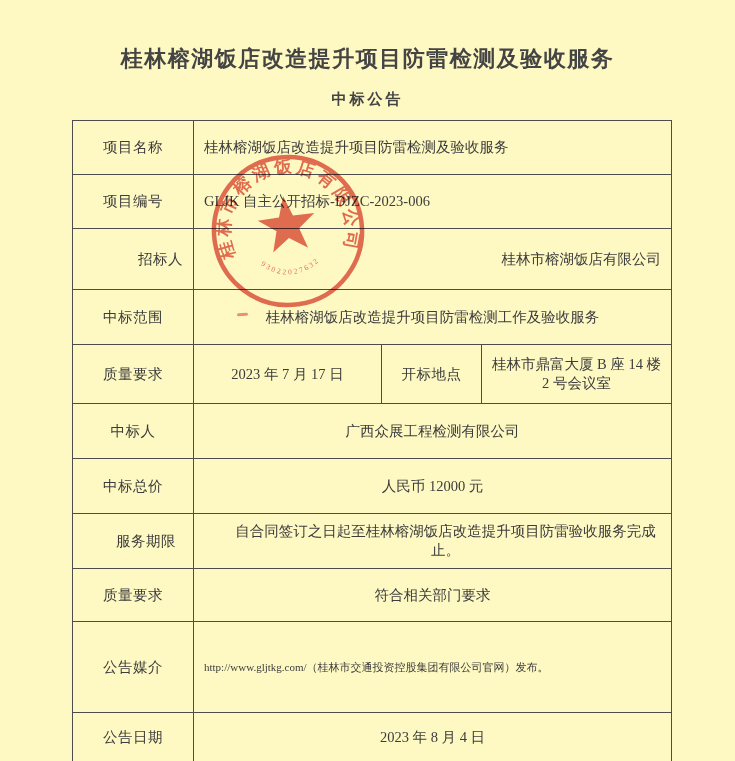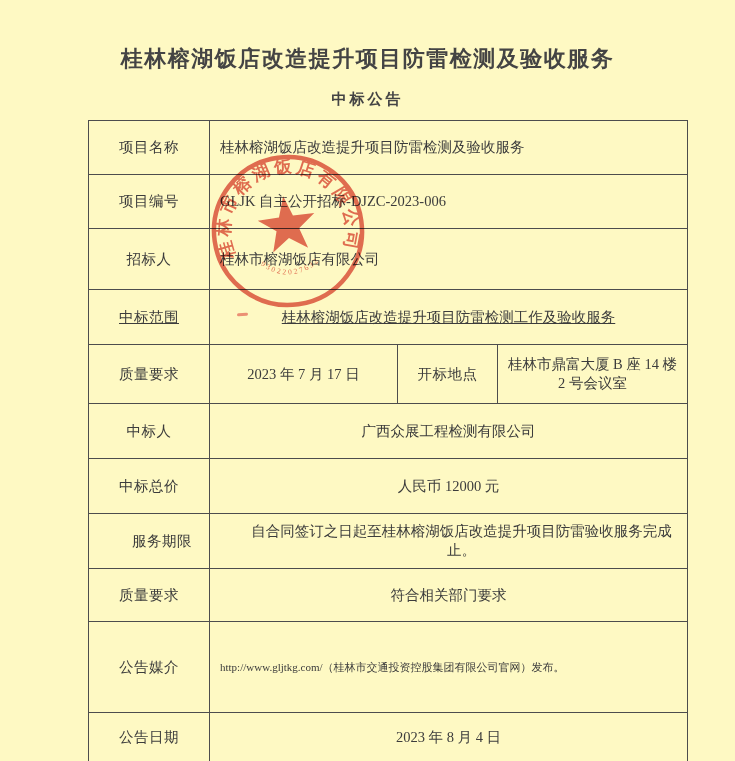--- a/index.html
+++ b/index.html
@@ -21,21 +21,21 @@
   }
   .title-line2 {
     font-size: 15px;
     font-weight: 600;
     letter-spacing: 3px;
     color: #444;
     margin-top: 16px;
   }
   table.doc-table {
     position: absolute;
-    left: 88px;
+    left: 72px;
     top: 120px;
     width: 599px;
     border-collapse: collapse;
     table-layout: fixed;
     font-size: 14.5px;
   }
   table.doc-table td {
     border: 1.5px solid #4d4d4d;
     padding: 4px 10px;
     vertical-align: middle;
@@ -44,22 +44,22 @@
   td.lbl { text-align: center; letter-spacing: 0.5px; }
   td.val-left { text-align: left; }
   td.val-center { text-align: center; }
   td.mono-mixed {
     font-family: Liberation Serif, serif;
     font-size: 11px;
   }
   
   tr.r1 td { height: 45px; }
   tr.r2 td { height: 45px; }
-  tr.r3 td { height: 52px; }
-  tr.r4 td { height: 46px; text-decoration: underline; }
+  tr.r3 td { height: 52px; text-align: right; }
+  tr.r4 td { height: 46px; }
   tr.r5 td { height: 50px; }
   tr.r6 td { height: 46px; }
   tr.r7 td { height: 46px; }
   tr.r8 td { height: 46px; padding-left: 36px; }
   tr.r9 td { height: 44px; }
   tr.r10 td { height: 82px; }
   tr.r11 td { height: 40px; }
 
   .seal {
     position: absolute;

